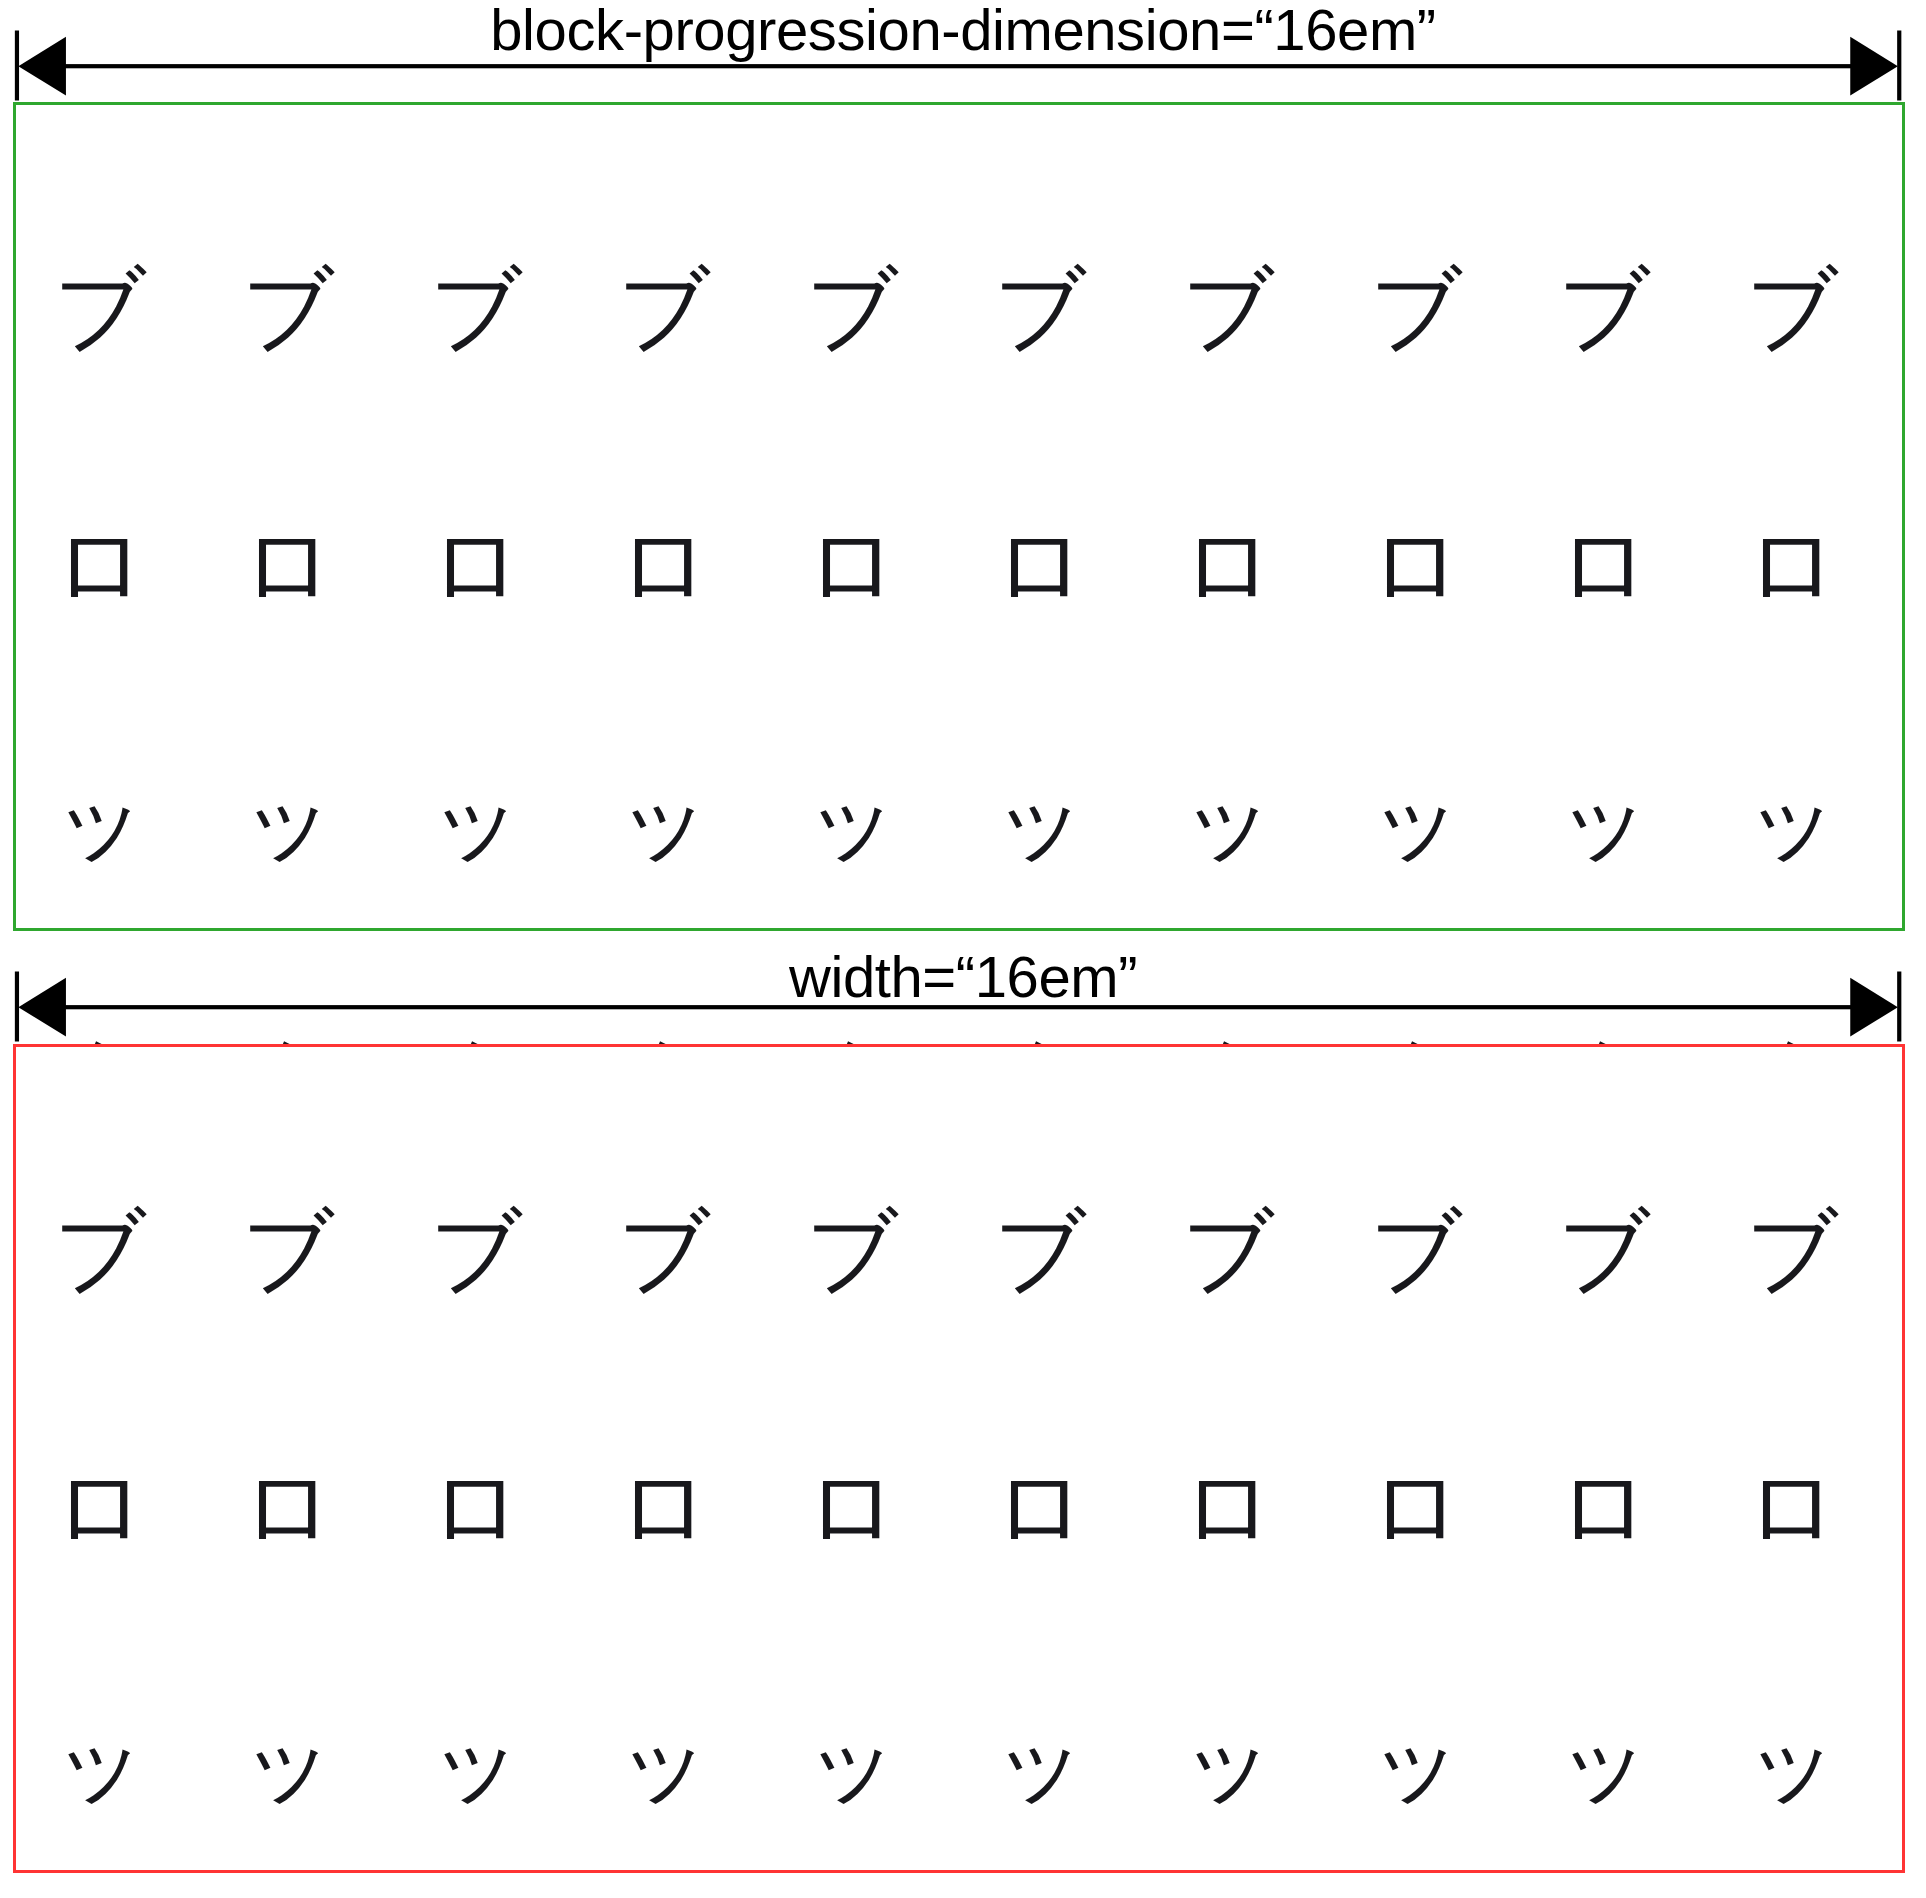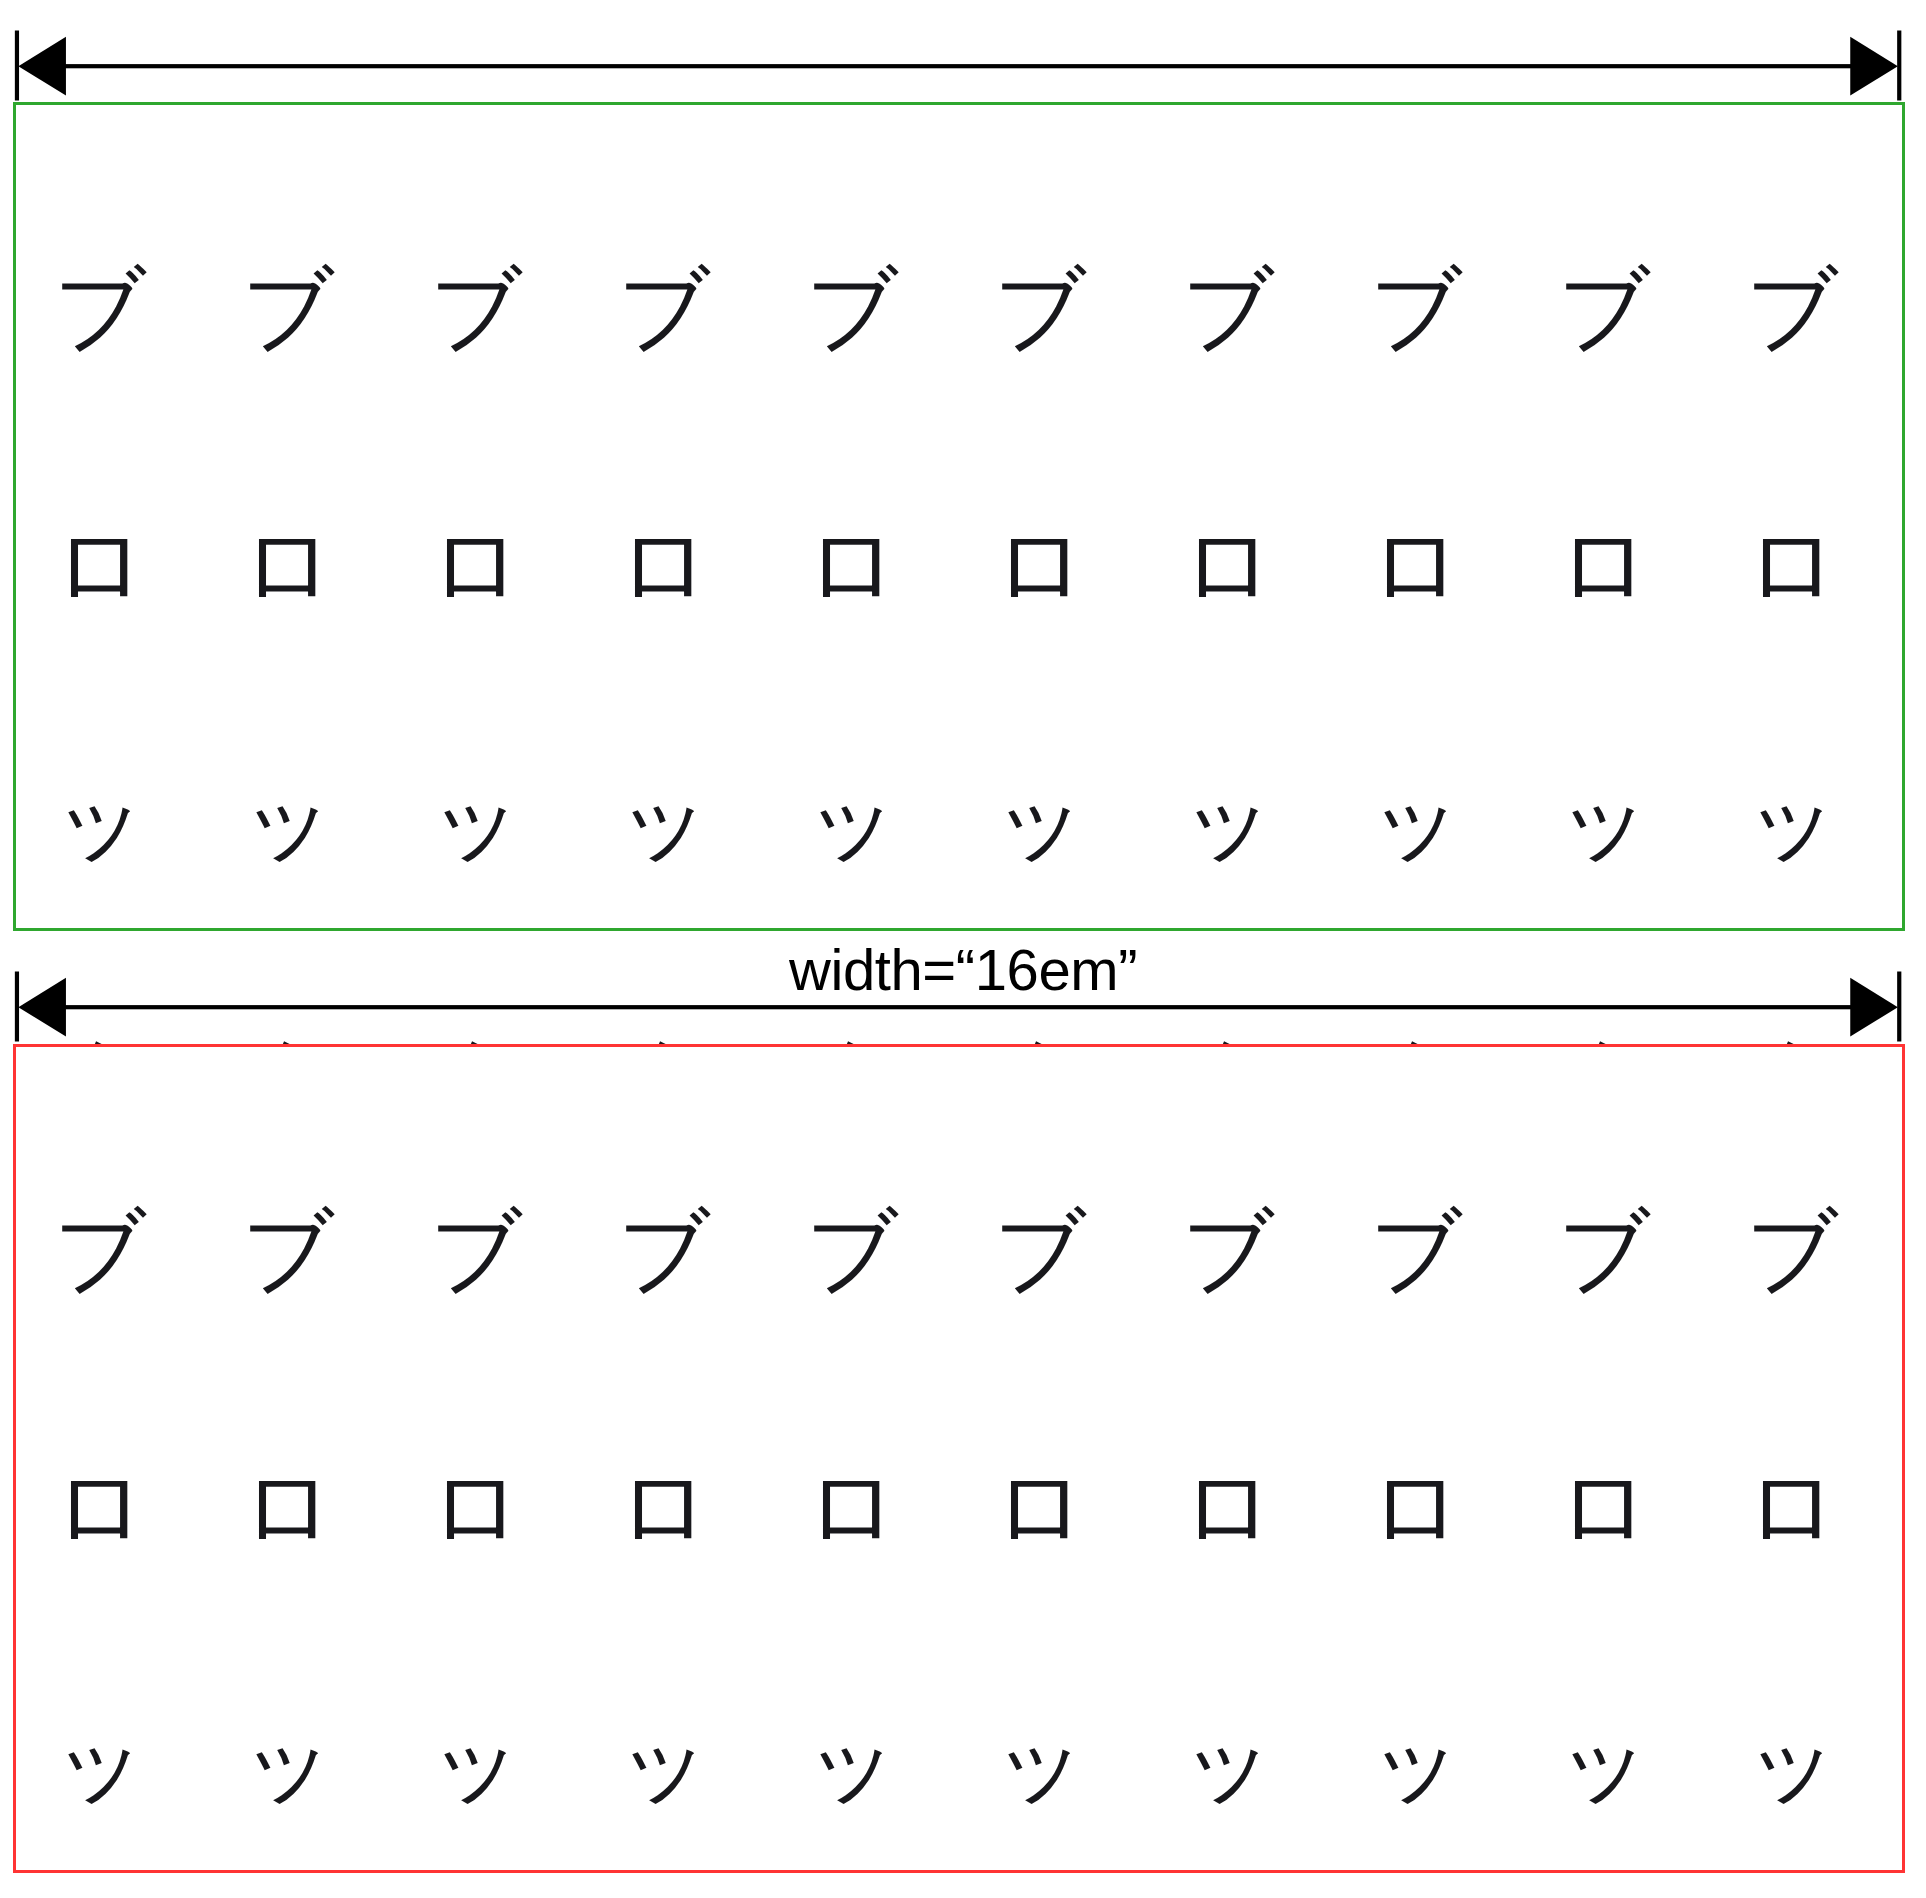--- a/index.html
+++ b/index.html
@@ -92,20 +92,21 @@
     line-height: 128px;
     font-family: "DejaVu Serif", "Liberation Serif", serif;
     font-size: 93px;
     color: #18181c;
   }
 </style>
 </head>
 <body>
 
 <div class="dim-group" style="top:0px;height:102px;">
+  <div class="dim-label" style="top:1.4px;">block-progression-dimension=“16em”</div>
   <div class="dim-arrow-wrap" style="top:27px;">
     <svg width="1926" height="77" viewBox="0 0 2743 110" xmlns="http://www.w3.org/2000/svg">
 
       <rect x="17" y="5" width="6" height="100" fill="#000000"></rect>
 
       <rect x="2706" y="5" width="6" height="100" fill="#000000"></rect>
 
       <rect x="70" y="53" width="2585" height="6" fill="#000000"></rect>
 
       <polygon points="22,56 90,14 90,98" fill="#000000"></polygon>
@@ -205,21 +206,21 @@
       <span class="vch">ッ</span>
       <span class="vch">ク</span>
       <span class="vnum">1</span>
       <span class="vnum">0</span>
     </div>
 
   </div>
 </div>
 
 <div class="dim-group" style="top:941px;height:103px;">
-  <div class="dim-label" style="top:0;">width=“16em”</div>
+  <div class="dim-label" style="top:7px;">width=“16em”</div>
   <div class="dim-arrow-wrap" style="top:27px;">
     <svg width="1926" height="77" viewBox="0 0 2743 110" xmlns="http://www.w3.org/2000/svg">
       <rect x="17" y="5" width="6" height="100" fill="#000000"></rect>
       <rect x="2706" y="5" width="6" height="100" fill="#000000"></rect>
       <rect x="70" y="53" width="2585" height="6" fill="#000000"></rect>
       <polygon points="22,56 90,14 90,98" fill="#000000"></polygon>
       <polygon points="2707,56 2639,14 2639,98" fill="#000000"></polygon>
     </svg>
   </div>
 </div>

